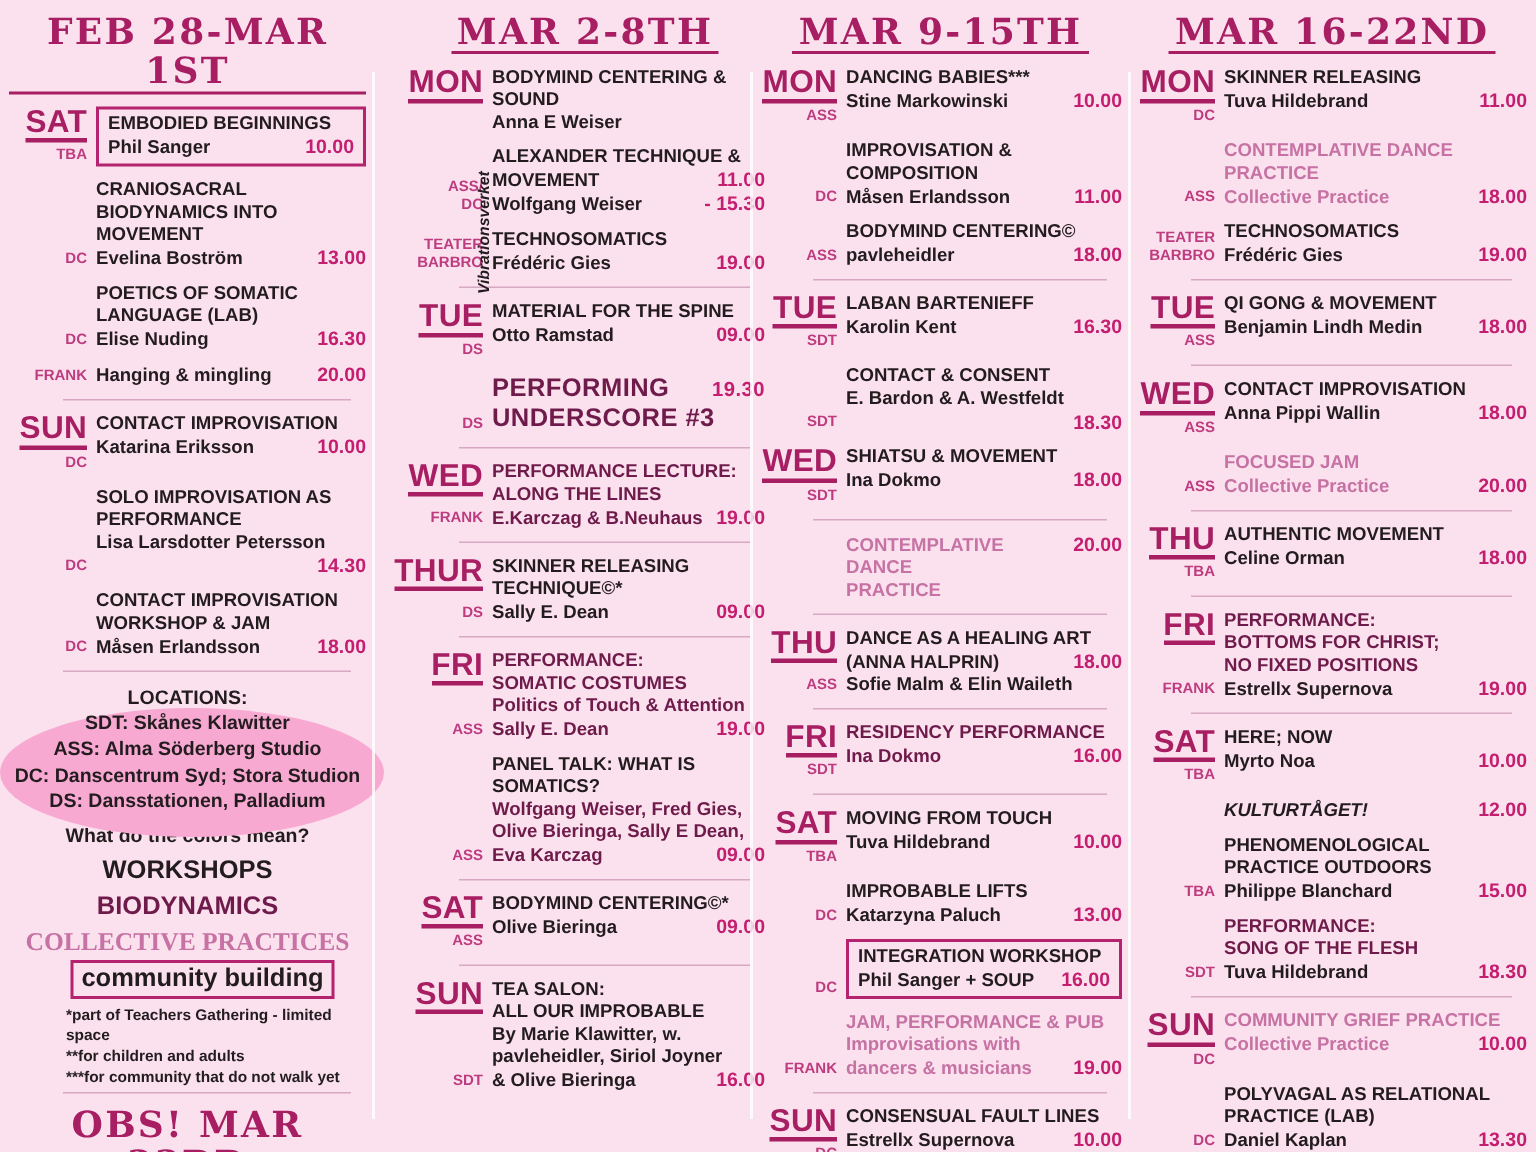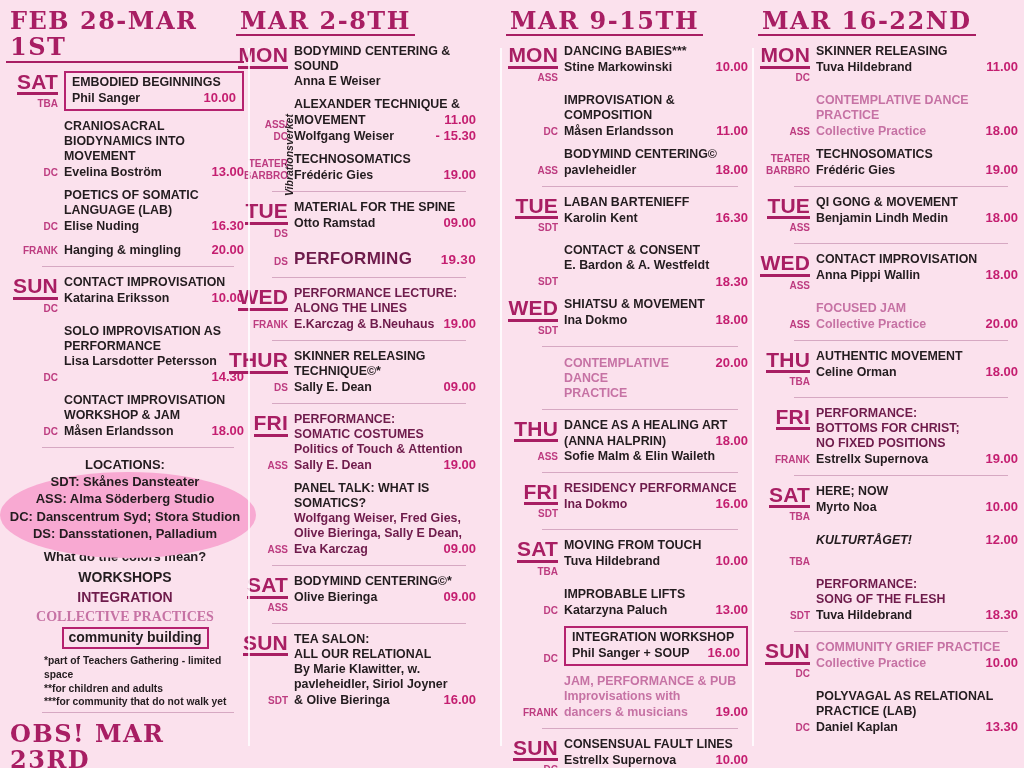--- a/index.html
+++ b/index.html
@@ -8,21 +8,21 @@
     --boxb:#b5226f; --sep:#d6a8c2;
   }
   html,body{margin:0;padding:0;}
   body{
     width:1024px;height:768px;overflow:hidden;
     background:var(--bg);
     font-family:"Liberation Sans",sans-serif;font-weight:bold;
   }
   .board{position:relative;width:1024px;height:768px;background:var(--bg);}
   .col{position:absolute;top:8px;}
-  .hdr,.obs{margin-bottom:8px;}
+  .hdr,.obs{text-align:center;margin-bottom:8px;}
   .hdr-text,.obs-text{
     font-family:"DejaVu Serif",serif;font-weight:bold;font-size:24px;
     color:var(--magenta);border-bottom:2px solid var(--magenta);
     padding:0 4px 0;letter-spacing:1.5px;display:inline-block;line-height:1.1;
   }
   .obs{margin:4px 0 8px;}
   .sect{}
   .rel{position:relative;}
   .evrow{display:flex;margin-bottom:8px;}
   .gutter{flex:0 0 58px;width:58px;display:flex;flex-direction:column;align-items:flex-end;padding-right:6px;box-sizing:border-box;}
@@ -41,21 +41,21 @@
   .ltext{min-height:1em;}
   .sep{border-top:1px solid var(--sep);margin:3px 10px 8px 36px;}
   .vert{position:absolute;left:47px;top:152px;transform:rotate(-90deg);transform-origin:left top;
         font-size:10.5px;font-style:italic;color:var(--black);white-space:nowrap;}
   .divider{position:absolute;top:48px;bottom:22px;width:2px;background:rgba(255,255,255,0.8);}
   .locblock{position:relative;text-align:center;margin:0 0 6px;}
   .ellipse{position:absolute;left:-6px;right:-12px;top:16px;height:86px;border-radius:50%;background:var(--ellipse);}
   .loctitle,.locitem{position:relative;font-size:13px;color:var(--black);line-height:1.33;}
   .legend{text-align:center;margin-bottom:5px;}
   .legq{font-size:13px;margin-bottom:2px;color:var(--black);line-height:1.35;}
-  .legitem{font-size:14px;line-height:1.42;}
+  .legitem{font-size:17px;line-height:1.42;}
   .legitem.k{color:var(--black);}
   .legitem.m{color:var(--perf);}
   .legitem.v{color:var(--coll);font-family:Liberation Serif, serif;}
   .legbox{border:2px solid var(--boxb);padding:0 5px 1px;display:inline-block;line-height:1.22;color:var(--black);margin-left:20px;}
   .footnotes{margin:3px 0 2px 38px;}
   .fn{font-size:10.3px;line-height:1.32;color:var(--black);}
 </style>
 </head>
 <body>
 
@@ -193,41 +193,41 @@
               <span class="ltext">Måsen Erlandsson</span>
               <span class="time">18.00</span>
             </div>
           </div>
         </div>
       </div>
       <div class="sep"></div>
       <div class="locblock">
         <div class="ellipse"></div>
         <div class="loctitle">LOCATIONS:</div>
-        <div class="locitem">SDT: Skånes Dansteater</div>
+        <div class="locitem">SDT: Skånes Klawitter</div>
         <div class="locitem">ASS: Alma Söderberg Studio</div>
         <div class="locitem">DC: Danscentrum Syd; Stora Studion</div>
         <div class="locitem">DS: Dansstationen, Palladium</div>
       </div>
       <div class="legend">
         <div class="legq">What do the colors mean?</div>
         <div class="legitem k">WORKSHOPS</div>
-        <div class="legitem m">INTEGRATION</div>
+        <div class="legitem m">BIODYNAMICS</div>
         <div class="legitem v">COLLECTIVE PRACTICES</div>
         <div class="legitem k"><span class="legbox">community building</span></div>
       </div>
       <div class="footnotes">
         <div class="fn">*part of Teachers Gathering - limited space</div>
         <div class="fn">**for children and adults</div>
         <div class="fn">***for community that do not walk yet</div>
       </div>
       <div class="sep"></div>
       <div class="obs"><span class="obs-text">OBS! MAR 23RD</span></div>
     </div>
-    <div class="col" style="left: 236px; width: 240px;">
+    <div class="col" style="left: 270px; width: 240px;">
       <div class="hdr"><span class="hdr-text">MAR 2-8TH</span></div>
       <div class="sect rel">
         <div class="vert">Vibrationsverket</div>
         <div class="evrow">
           <div class="gutter">
             <div class="day"><span class="day-text">MON</span></div>
           </div>
           <div class="evbody">
             <div class="line k">
               <span class="ltext">BODYMIND CENTERING &amp;</span>
@@ -302,20 +302,23 @@
           <div class="gutter">
             <div class="loc">
               <div>DS</div>
             </div>
           </div>
           <div class="evbody">
             <div class="line m big">
               <span class="ltext">PERFORMING</span>
               <span class="time">19.30</span>
             </div>
+            <div class="line m big">
+              <span class="ltext">UNDERSCORE #3</span>
+            </div>
           </div>
         </div>
       </div>
       <div class="sep"></div>
       <div class="sect">
         <div class="evrow">
           <div class="gutter">
             <div class="day"><span class="day-text">WED</span></div>
             <div class="loc">
               <div>FRANK</div>
@@ -436,21 +439,21 @@
             <div class="day"><span class="day-text">SUN</span></div>
             <div class="loc">
               <div>SDT</div>
             </div>
           </div>
           <div class="evbody">
             <div class="line k">
               <span class="ltext">TEA SALON:</span>
             </div>
             <div class="line k">
-              <span class="ltext">ALL OUR RELATIONAL</span>
+              <span class="ltext">ALL OUR IMPROBABLE</span>
             </div>
             <div class="line k">
               <span class="ltext">By Marie Klawitter, w.</span>
             </div>
             <div class="line k">
               <span class="ltext">pavleheidler, Siriol Joyner</span>
             </div>
             <div class="line k">
               <span class="ltext">&amp; Olive Bieringa</span>
               <span class="time">16.00</span>
@@ -905,20 +908,32 @@
             <div class="line k ital">
               <span class="ltext">KULTURTÅGET!</span>
               <span class="time">12.00</span>
             </div>
           </div>
         </div>
         <div class="evrow">
           <div class="gutter">
             <div class="loc">
               <div>TBA</div>
+            </div>
+          </div>
+          <div class="evbody">
+            <div class="line k">
+              <span class="ltext">PHENOMENOLOGICAL</span>
+            </div>
+            <div class="line k">
+              <span class="ltext">PRACTICE OUTDOORS</span>
+            </div>
+            <div class="line k">
+              <span class="ltext">Philippe Blanchard</span>
+              <span class="time">15.00</span>
             </div>
           </div>
         </div>
         <div class="evrow">
           <div class="gutter">
             <div class="loc">
               <div>SDT</div>
             </div>
           </div>
           <div class="evbody">

